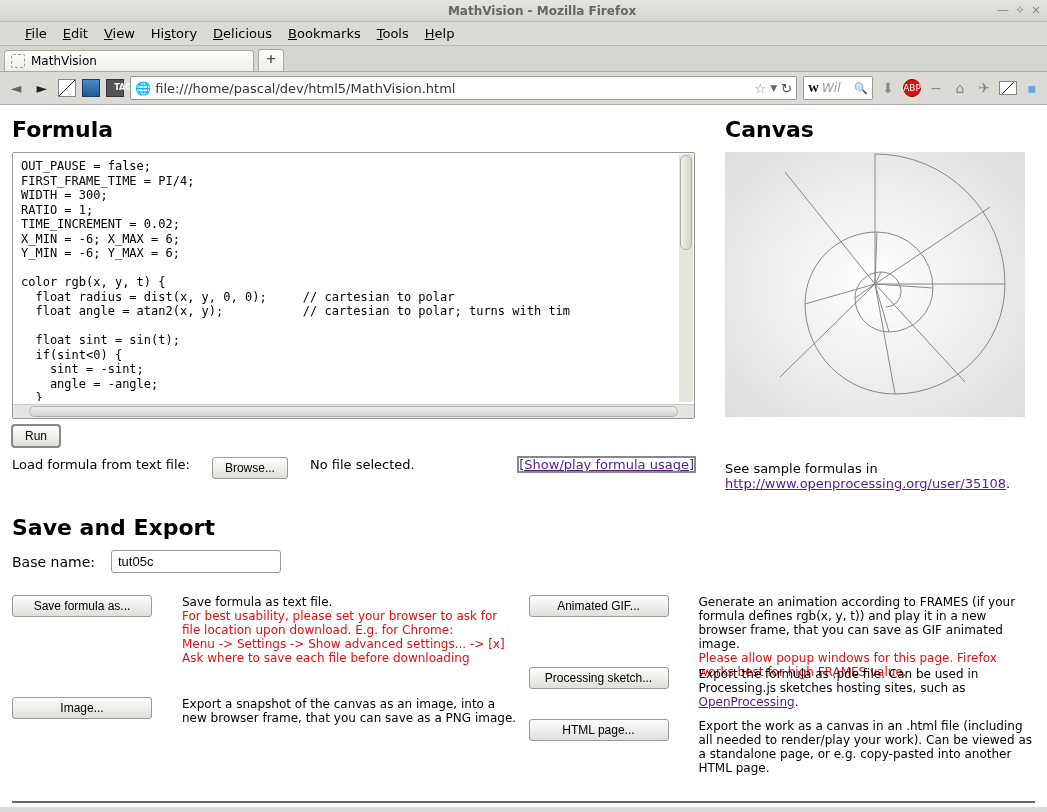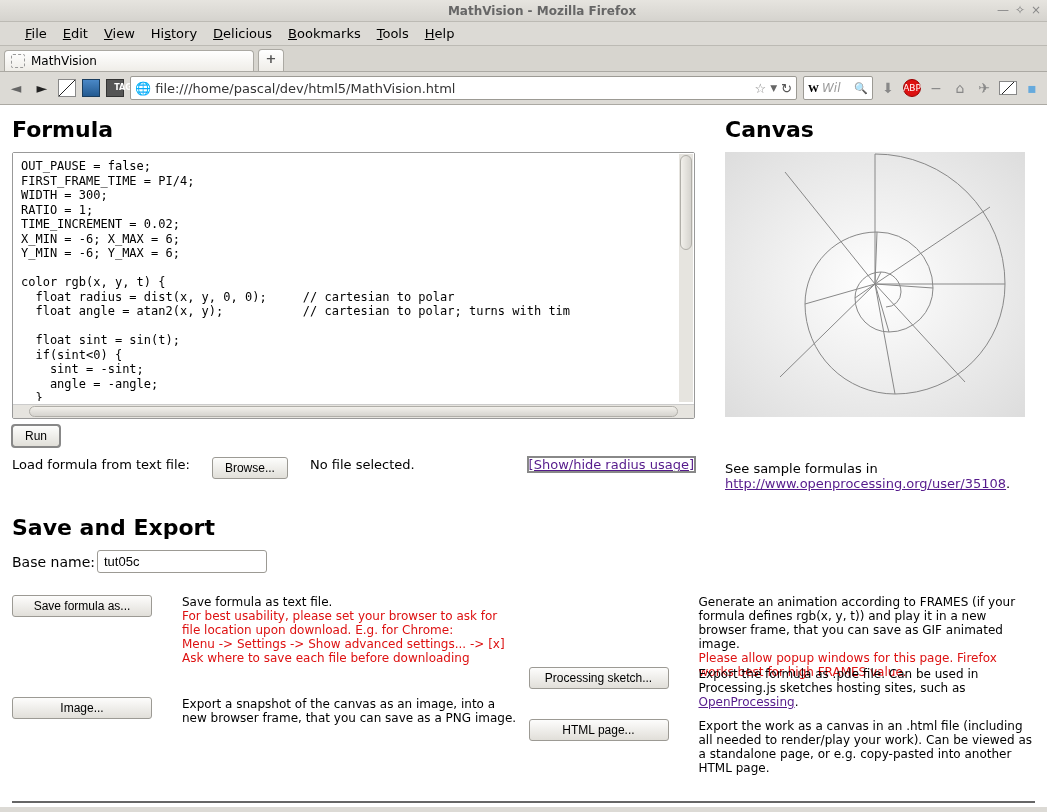--- a/index.html
+++ b/index.html
@@ -221,21 +221,21 @@
     display:grid;
     grid-template-columns: 160px 1fr 160px 1fr;
     column-gap: 10px;
     row-gap: 18px;
     margin-top: 22px;
     font-size:12px;
     align-items: start;
   }
   .export-grid .desc { color:#000; }
   .export-grid .desc .red { color:#d11; }
-  .base-row { display:flex; align-items:center; gap:2px; margin-top:0; font-size:14px; }
+  .base-row { display:flex; align-items:center; gap:16px; margin-top:0; font-size:14px; }
   .base-row input {
     border:1px solid #9c9a94; border-radius:3px;
     padding:3px 6px; font-size:13px; width:170px;
   }
   .credits {
     margin-top: 26px;
     border-top: 2px solid #666;
     padding-top: 6px;
   }
   .sbox { outline:2px solid #888; outline-offset:-1px; padding:0 1px;}
@@ -329,21 +329,21 @@
           </div>
       </div>
       <div class="run-row">
         <button class="ui-btn sbox">Run</button>
       </div>
       <div class="load-row">
         <span>Load formula from text file:</span>
         <button class="ui-btn">Browse...</button>
         <span>No file selected.</span>
         <span style="flex:1"></span>
-        <a href="#" class="purple sbox">[Show/hide radius usage]</a>
+        <a href="#" class="purple sbox">[Show/play formula usage]</a>
       </div>
     </div>
     <div class="col-canvas">
       <h1>Canvas</h1>
       <div class="canvas-box">
         <svg viewBox="0 0 300 265">
           <defs>
             <radialGradient id="g" cx="50%" cy="50%" r="70%">
               <stop offset="0%" stop-color="#fff"></stop>
               <stop offset="100%" stop-color="#ddd"></stop>
@@ -380,20 +380,21 @@
     <input type="text" value="tut05c" style="">
   </div>
 
   <div class="export-grid">
     <div style="grid-column:1"><button class="ui-btn wide">Save formula as...</button></div>
     <div class="desc" style="grid-column:2">
       <span>Save formula as text file.</span><br>
       <span class="red">For best usability, please set your browser to ask for file location upon download. E.g. for Chrome:</span><br>
       <span class="red">Menu -&gt; Settings -&gt; Show advanced settings... -&gt; [x] Ask where to save each file before downloading</span>
     </div>
+    <div style="grid-column:3;grid-row:1"><button class="ui-btn wide">Animated GIF...</button></div>
     <div class="desc" style="grid-column:4;grid-row:1">
       <span>Generate an animation according to FRAMES (if your formula defines rgb(x, y, t)) and play it in a new browser frame, that you can save as GIF animated image.</span><br>
       <span class="red">Please allow popup windows for this page. Firefox works best for high FRAMES value.</span>
     </div>
 
     <div style="grid-column:1;grid-row:2"><button class="ui-btn wide">Image...</button></div>
     <div class="desc" style="grid-column:2;grid-row:2">Export a snapshot of the canvas as an image, into a new browser frame, that you can save as a PNG image.</div>
 
     <div style="grid-column:3;grid-row:2;margin-top:-30px"><button class="ui-btn wide">Processing sketch...</button></div>
     <div class="desc" style="grid-column:4;grid-row:2;margin-top:-30px">

